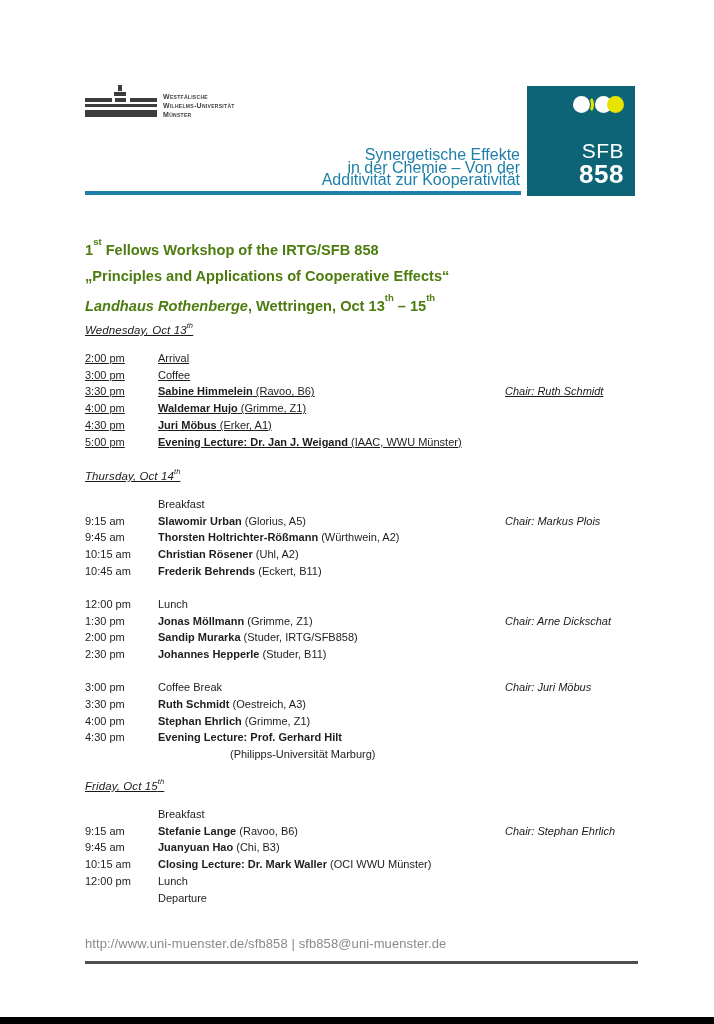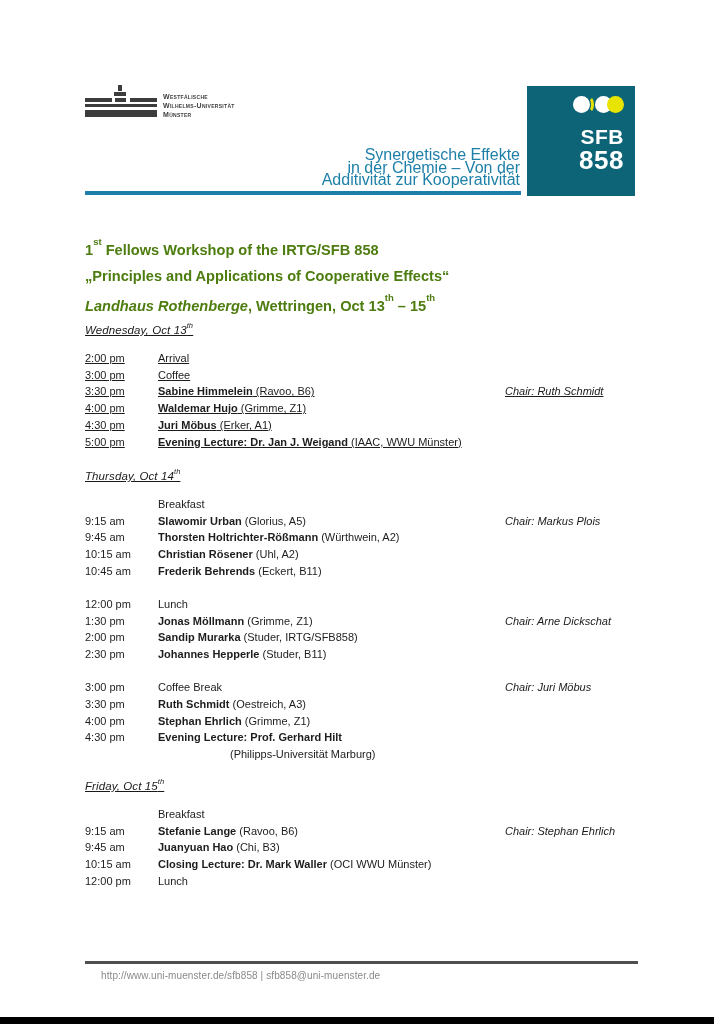--- a/index.html
+++ b/index.html
@@ -44,21 +44,21 @@
   }
   .circles{display:flex;justify-content:flex-end;align-items:center;height:19px;}
   .circle{width:17px;height:17px;border-radius:50%;flex:none;}
   .circle.white{background:#fff;}
   .circle.yellow{background:var(--yellow);margin-left:-5px;position:relative;z-index:2;}
   .crescent{
     width:11px;height:17px;flex:none;
     border:3px solid transparent;border-right-color:var(--yellow);
     border-radius:50%;margin-left:-7px;margin-right:1px;position:relative;z-index:1;
   }
-  .sfb-acronym{color:#fff;font-weight:bold;font-size:21px;line-height:22px;margin-top:12px;letter-spacing:.5px;}
+  .sfb-acronym{color:#fff;font-weight:normal;font-size:21px;line-height:22px;margin-top:26px;letter-spacing:.5px;}
   .sfb-number{color:#fff;font-weight:bold;font-size:26px;line-height:24px;letter-spacing:.5px;}
   
   .tagline{
     position:absolute;right:194px;top:149px;text-align:right;
     color:var(--accent);font-size:16px;line-height:12.5px;font-weight:500;
   }
   .header-rule{position:absolute;left:85px;top:191px;width:436px;height:4px;background:var(--accent);}
   
   .title{position:absolute;left:85px;top:233px;font-size:14.6px;font-weight:bold;line-height:26.2px;color:#4d7c0f;}
   .title sup{font-size:9.5px;position:relative;top:-4.5px;}
@@ -74,21 +74,21 @@
   .block + .block{margin-top:16px;}
   .row{display:grid;grid-template-columns:73px 347px 1fr;line-height:16.8px;font-size:11px;}
   .row .activity b{font-weight:bold;}
   .row.indent .activity{padding-left:72px;}
   .row .chair{font-style:italic;color:#1a1a1a;}
   .day-wed{top:322px;text-decoration:underline;}
   .day-thu{top:468px;}
   .day-fri{top:778px;}
   
   .footer-rule{position:absolute;left:85px;top:961px;width:553px;height:3px;background:var(--rule-gray);}
-  .footer-text{position:absolute;left:85px;top:970px;font-size:10px;color:var(--footer-gray);letter-spacing:.1px;margin-left:16px;}
+  .footer-text{position:absolute;left:85px;top:936px;font-size:13px;color:var(--footer-gray);letter-spacing:.1px;}
   .bottom-edge{position:absolute;left:0;bottom:0;width:714px;height:7px;background:#000;}
 </style>
 </head>
 <body>
 
 <div class="wwu-mark">
   <div class="wwu-stem"></div>
   <div class="wwu-base"></div>
   <div class="wwu-r1a"></div>
   <div class="wwu-r1b"></div>
@@ -270,20 +270,21 @@
           <span class="activity"><b>Closing Lecture: Dr. Mark Waller</b><span> (OCI WWU Münster)</span></span>
           <span class="chair"></span>
         </div>
         <div class="row">
           <span class="time">12:00 pm</span>
           <span class="activity"><span>Lunch</span></span>
           <span class="chair"></span>
         </div>
         <div class="row">
           <span class="time"></span>
+          <span class="activity"><span>Departure</span></span>
           <span class="chair"></span>
         </div>
       </div>
     </div>
 </section>
 
 <div class="footer-rule"></div>
 <div class="footer-text">http://www.uni-muenster.de/sfb858 | sfb858@uni-muenster.de</div>
 <div class="bottom-edge"></div>
 

